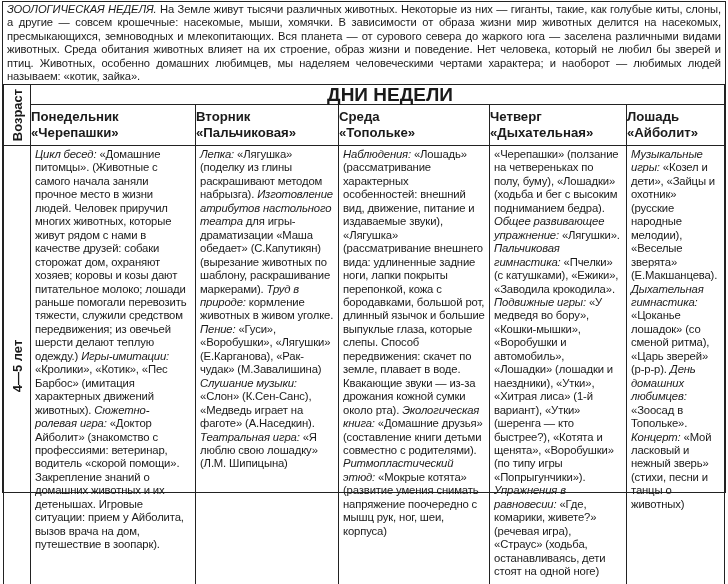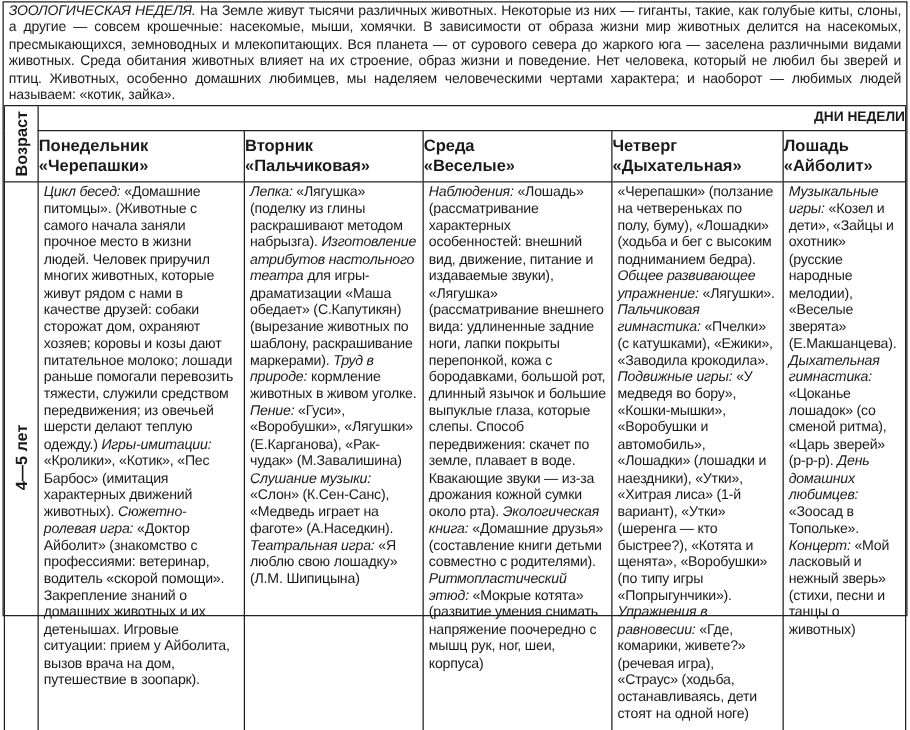--- a/index.html
+++ b/index.html
@@ -6,21 +6,21 @@
   body { width: 728px; height: 584px; overflow: hidden; font-family: "Liberation Sans", sans-serif; color: #1a1a1a; }
   .page { position: relative; width: 724px; height: 492px; margin: 1px 2px; border: 1px solid #222; box-sizing: border-box; }
   .intro { font-size: 11.2px; line-height: 13.4px; padding: 1px 4px 0 4px; height: 83px; box-sizing: border-box; text-align: justify; border-bottom: 1.5px solid #222; letter-spacing: -0.1px; }
   .intro .lead { font-style: italic; }
   table { border-collapse: collapse; width: 100%; table-layout: fixed; }
   td, th { border: 1.5px solid #222; vertical-align: top; padding: 0; }
   table { border-top: none; }
   .age-col { width: 27px; }
   .age-cell { position: relative; }
   .vert { position: absolute; left: 50%; top: 50%; transform: translate(-50%, -50%) rotate(-90deg); white-space: nowrap; font-weight: bold; font-size: 13px; }
-  .days-title { font-weight: bold; font-size: 11px; text-align: right; height: 19px; line-height: 19px; border-top: none; padding-left: 25px; }
+  .days-title { font-weight: bold; font-size: 19px; text-align: center; height: 19px; line-height: 19px; border-top: none; padding-left: 25px; }
   .day-head { font-weight: bold; font-size: 13.2px; line-height: 16px; text-align: left; height: 40px; vertical-align: middle; }
   .cell { font-size: 11.3px; line-height: 13.45px; padding: 2px 4px 0 4px; height: 437px; letter-spacing: -0.15px; }
   .cell i { font-style: italic; }
   .row-top td { border-top: none; }
   .day-head span { display: block; }
 </style>
 </head>
 <body>
 
 <div class="page">
@@ -48,21 +48,21 @@
       <td class="day-head">
             <span>Понедельник</span>
             <span>«Черепашки»</span>
           </td>
       <td class="day-head">
             <span>Вторник</span>
             <span>«Пальчиковая»</span>
           </td>
       <td class="day-head">
             <span>Среда</span>
-            <span>«Веселые»</span>
+            <span>«Топольке»</span>
           </td>
       <td class="day-head">
             <span>Четверг</span>
             <span>«Дыхательная»</span>
           </td>
       <td class="day-head">
             <span>Лошадь</span>
             <span>«Айболит»</span>
           </td>
     </tr>

